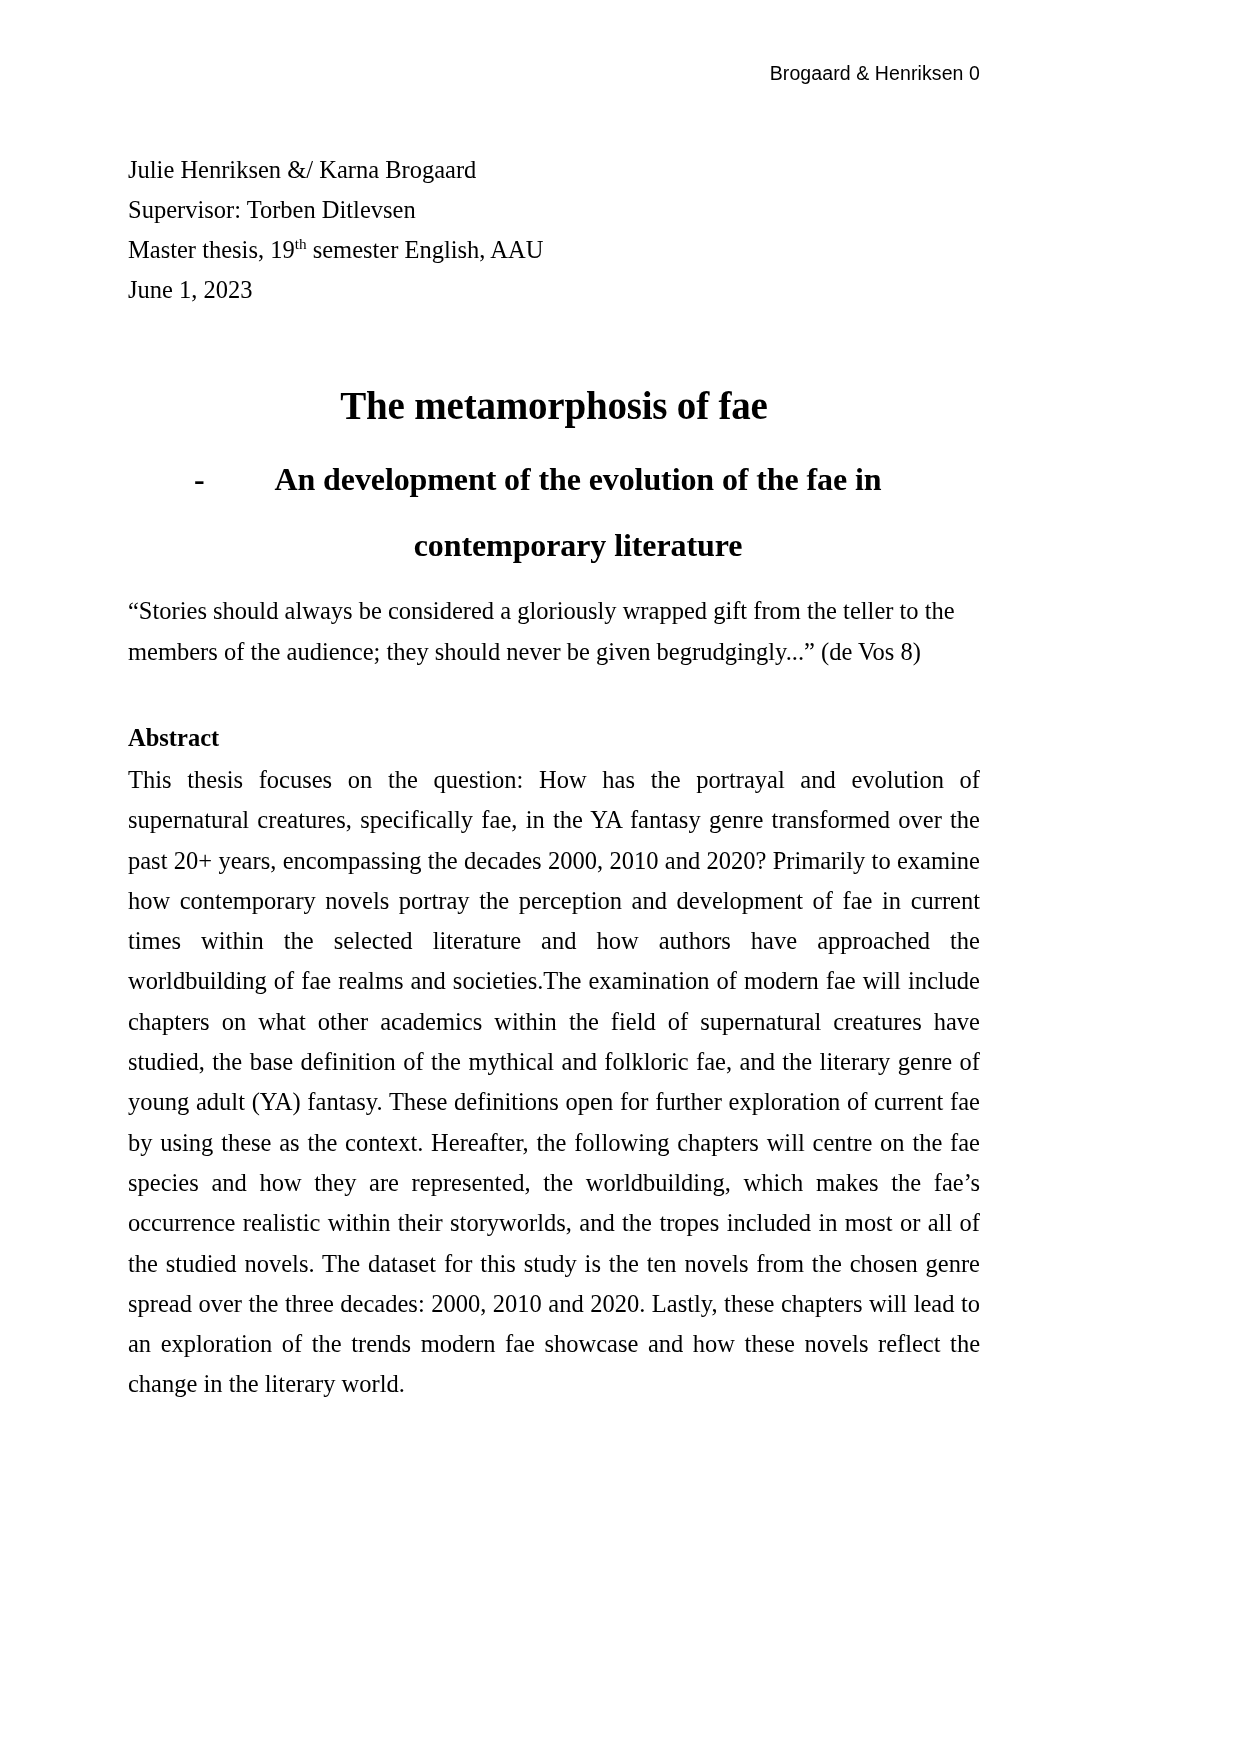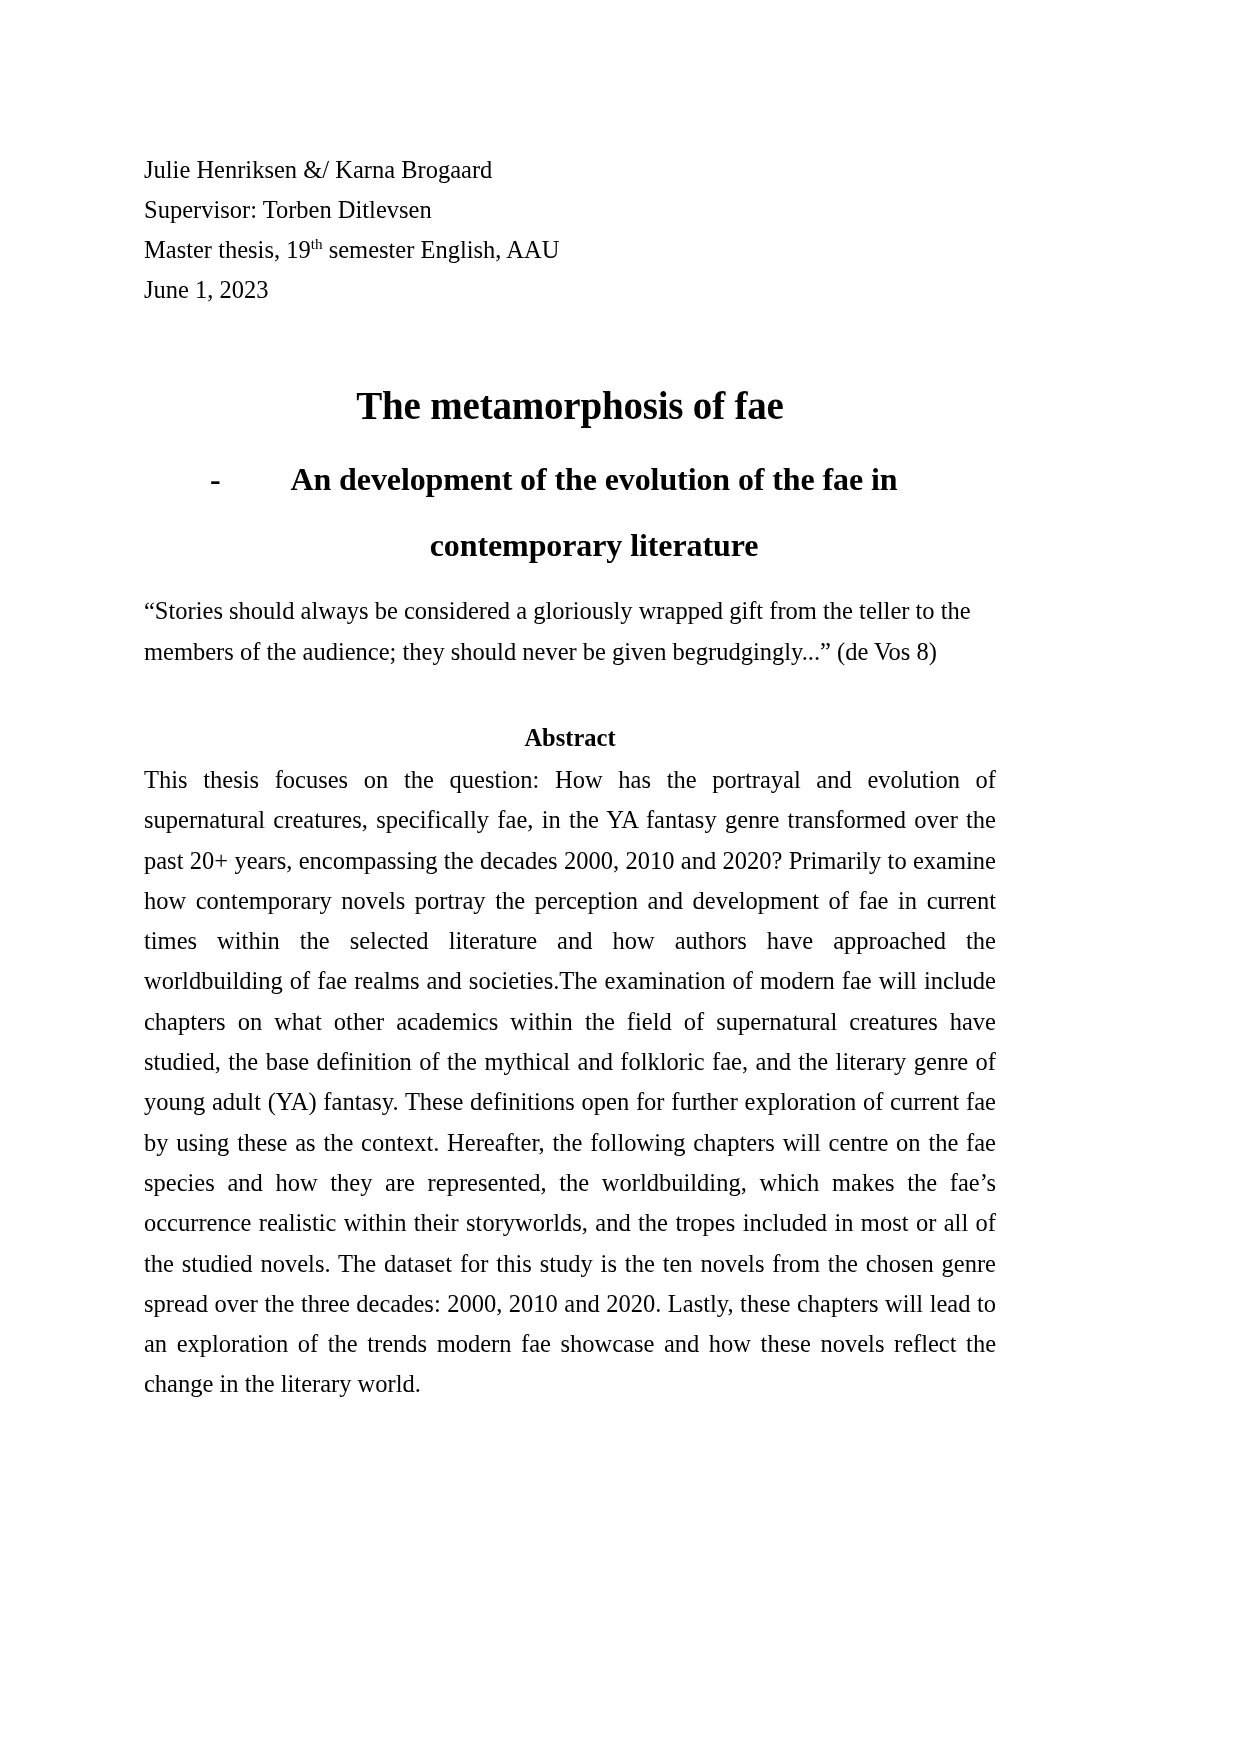--- a/index.html
+++ b/index.html
@@ -29,21 +29,21 @@
     font-family: "Liberation Sans", "DejaVu Sans", sans-serif;
     font-size: 19.5px;
     letter-spacing: 0.1px;
     color: #000000;
     line-height: 1.2;
   }
   
   .content {
     position: absolute;
     top: 150px;
-    left: 144px;
+    left: 128px;
     width: 852px;
   }
   .meta-block {
     font-size: 24.5px;
     line-height: 40px;
   }
   .meta-line {
     white-space: nowrap;
   }
   sup {
@@ -85,39 +85,39 @@
   
   .quote {
     margin-top: 12px;
     font-size: 24.5px;
     line-height: 41px;
     text-align: left;
   }
   
   .abstract-heading {
     margin-top: 46px;
-    text-align: center;
     font-weight: bold;
     font-size: 24.5px;
     line-height: 40px;
   }
   .abstract-body {
     margin-top: 2px;
     font-size: 24.5px;
     line-height: 40.3px;
     text-align: justify;
     text-justify: inter-word;
     hyphens: none;
   }
 </style>
 </head>
 <body>
 
 <div class="page">
 
+  <div class="running-header">Brogaard &amp; Henriksen 0</div>
 
   <div class="content">
 
     <div class="meta-block">
       <div class="meta-line">Julie Henriksen &amp;/ Karna Brogaard</div>
       <div class="meta-line">Supervisor: Torben Ditlevsen</div>
       <div class="meta-line"><span>Master thesis, 19</span><sup>th</sup><span> semester English, AAU</span></div>
       <div class="meta-line">June 1, 2023</div>
     </div>
 

